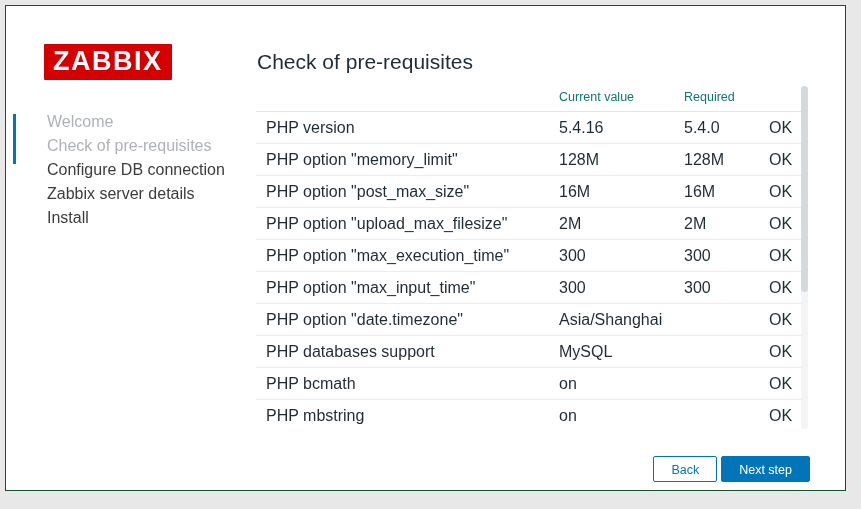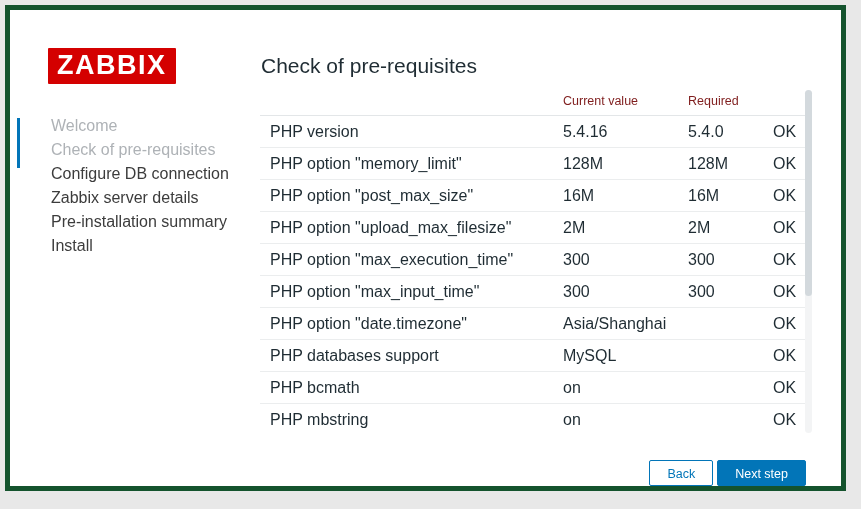--- a/index.html
+++ b/index.html
@@ -16,21 +16,21 @@
   }
 
   
   #app-frame {
     position: absolute;
     left: 5px;
     top: 5px;
     width: 841px;
     height: 486px;
     background: #ffffff;
-    border: 5px solid #14532d;
+    border: 1px solid #14532d;
     box-sizing: border-box;
     overflow: hidden;
   }
 
   
   #sidebar {
     position: absolute;
     left: 0px;
     top: 0px;
     width: 240px;
@@ -114,21 +114,21 @@
     overflow: hidden;
   }
   table.reqs {
     width: 546px;
     border-collapse: collapse;
     table-layout: fixed;
   }
   table.reqs th {
     font-size: 12.5px;
     font-weight: normal;
-    color: #7f1d1d;
+    color: #0f766e;
     text-align: left;
     padding: 4px 0 7px 0;
     border-bottom: 1px solid #e3e6e8;
     white-space: nowrap;
   }
   table.reqs td {
     font-size: 16px;
     color: #1f2c33;
     text-align: left;
     padding: 0;
@@ -204,21 +204,20 @@
     <div id="logo">
       <span class="logo-text">ZABBIX</span>
     </div>
 
     <nav id="steps">
       <div id="step-accent"></div>
       <div class="step done">Welcome</div>
       <div class="step done">Check of pre-requisites</div>
       <div class="step">Configure DB connection</div>
       <div class="step">Zabbix server details</div>
-      <div class="step">Pre-installation summary</div>
       <div class="step">Install</div>
     </nav>
   </div>
 
   <div id="main">
 
     <h1 id="page-title">Check of pre-requisites</h1>
 
     <div id="table-scroll">
       <table class="reqs">

